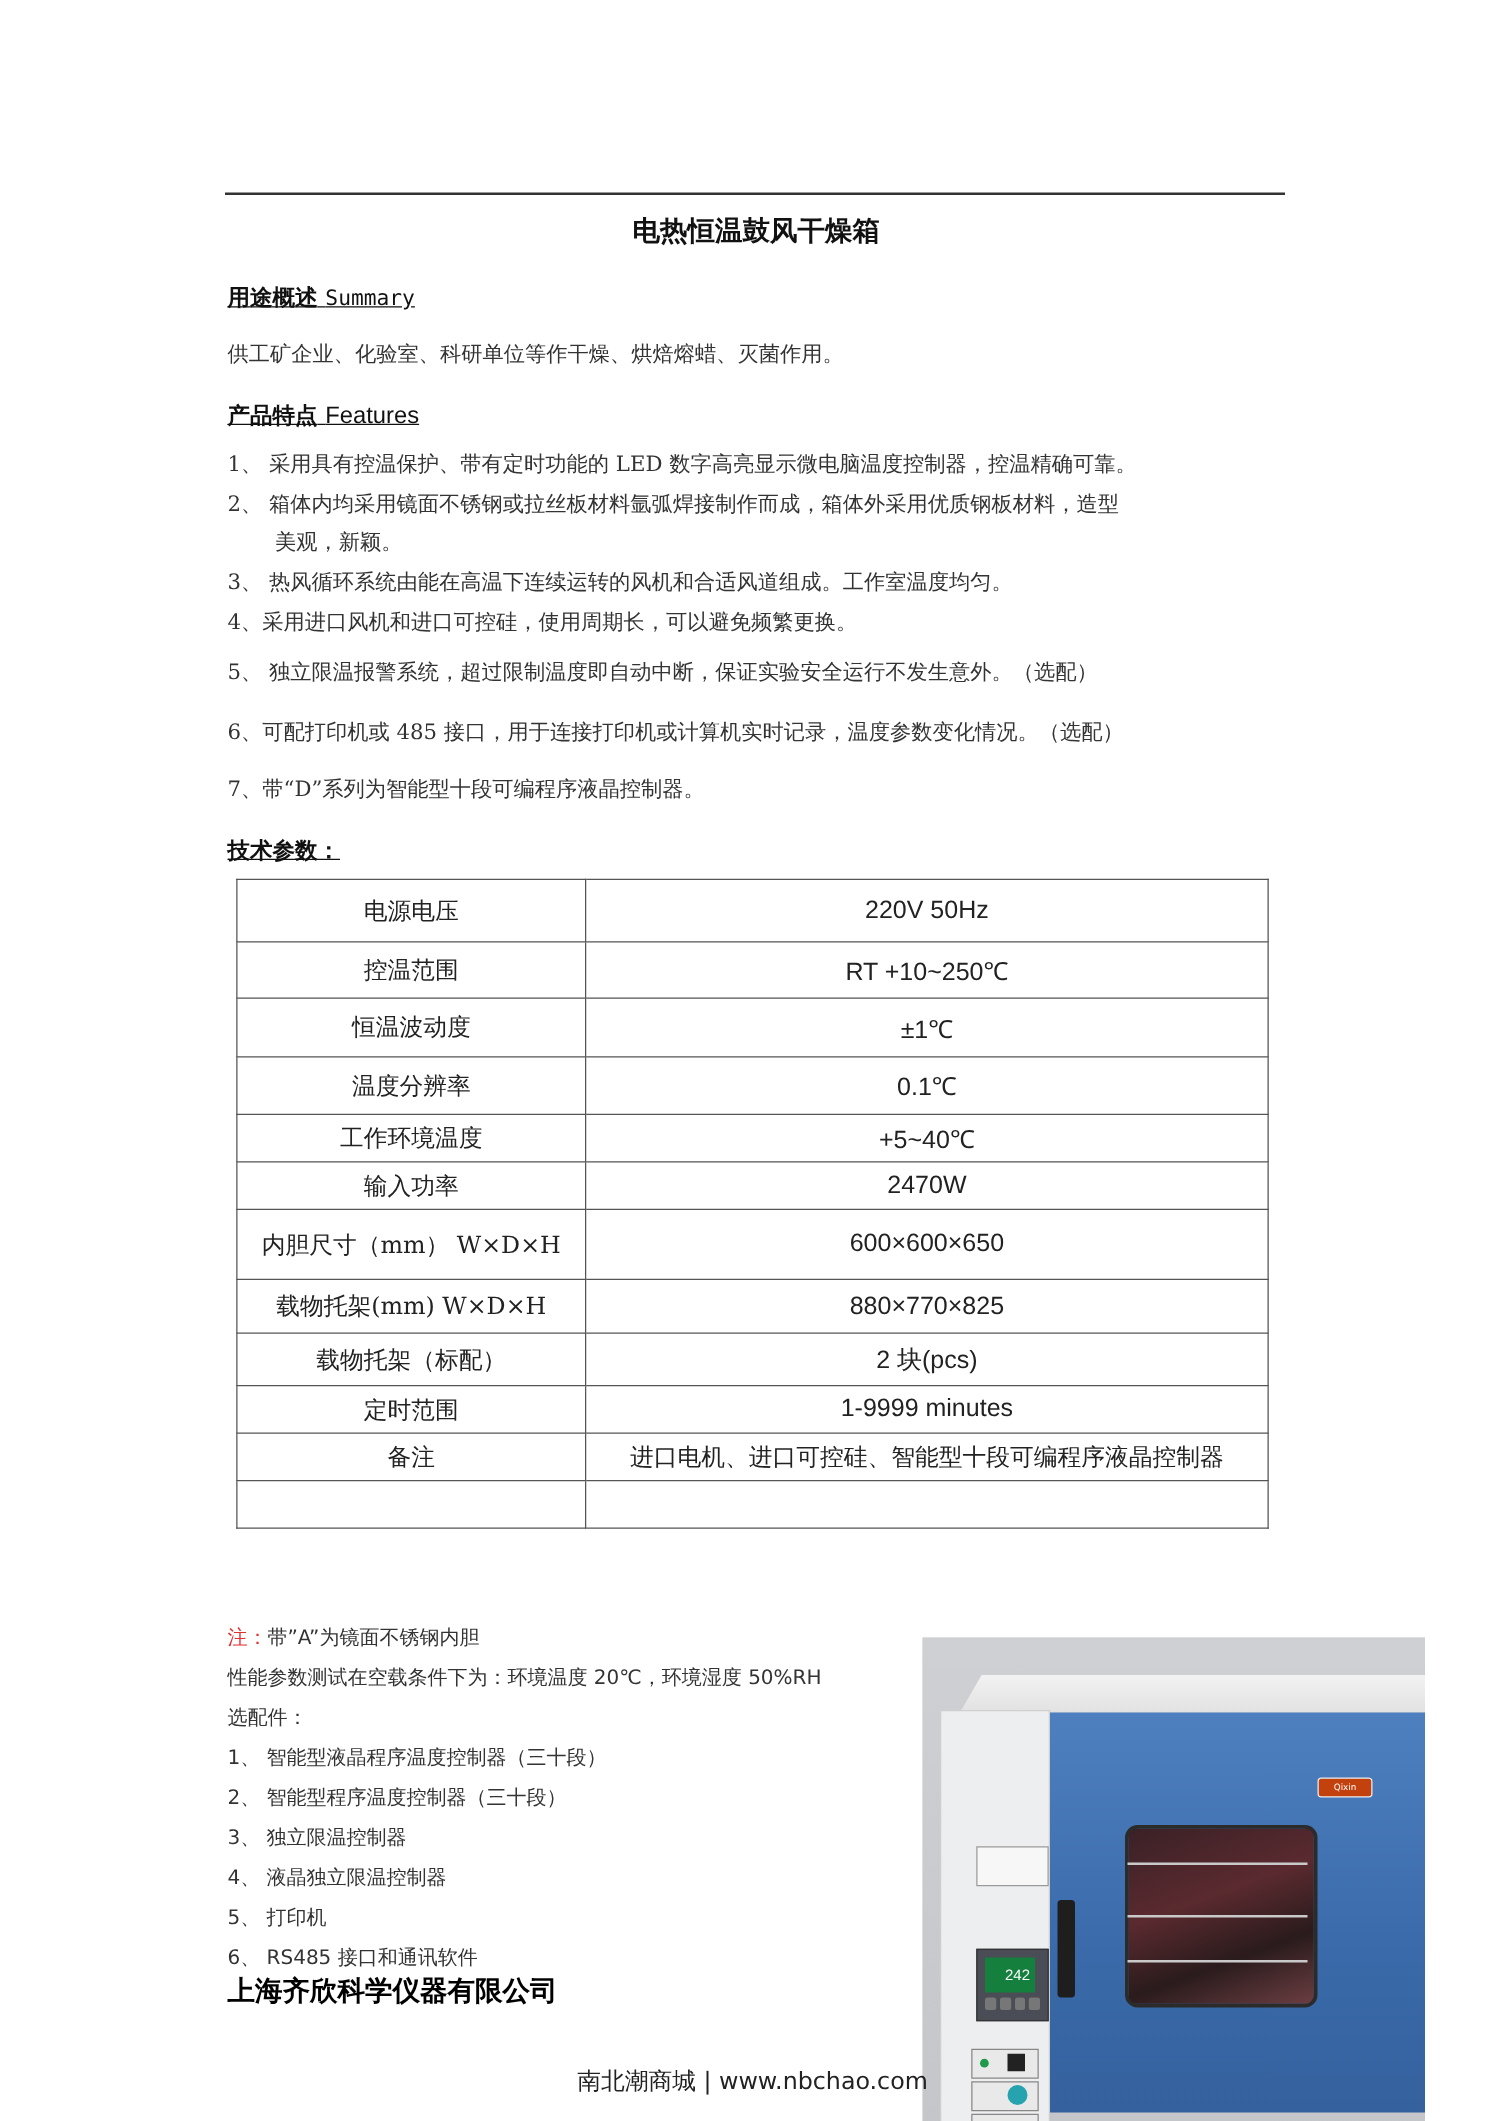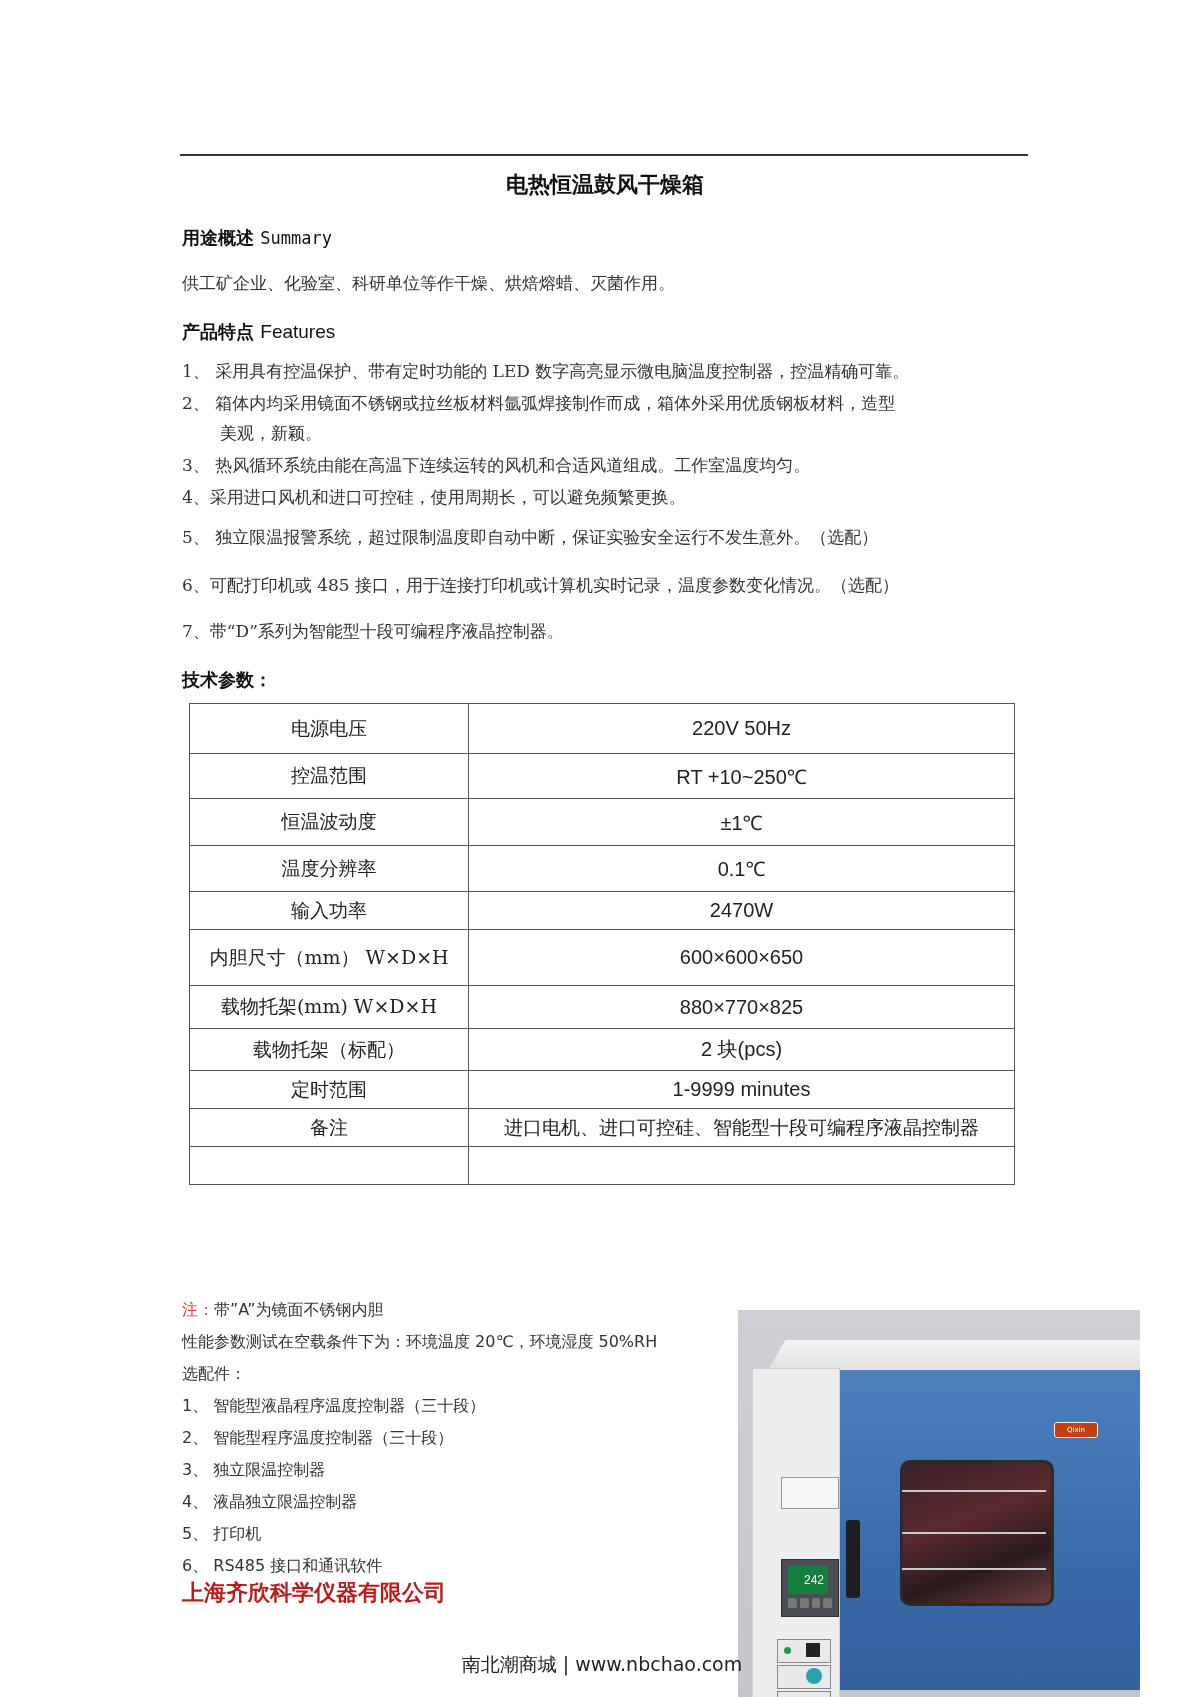--- a/index.html
+++ b/index.html
@@ -1,34 +1,34 @@
 <!DOCTYPE html>
 <html><head>
 <meta charset="utf-8">
 <style>
   html, body { margin:0; padding:0; background:#ffffff; }
   body { width:1200px; height:1697px; position:relative; overflow:hidden;
          font-family:"DejaVu Serif", serif; color:#222; }
   .abs { position:absolute; }
   .rule { left:180px; top:154px; width:848px; height:0; border-top:2px solid #333; }
   .title { left:0; width:1210px; top:170px; text-align:center; font-size:22px; font-weight:bold; color:#111; }
-  .h2 { left:182px; font-size:18px; font-weight:bold; color:#111; }
+  .h2 { left:182px; font-size:18px; font-weight:bold; color:#111;text-decoration:underline; }
   .h2 .en { font-weight:normal; }
   .p { left:182px; font-size:17px; color:#333; white-space:nowrap; }
   .feat { left:182px; font-size:17px; color:#333; white-space:nowrap; font-family:"DejaVu Serif", serif; }
   table.spec { position:absolute; left:189px; top:703px; width:826px; border-collapse:collapse; }
   table.spec td { border:1.5px solid #555; text-align:center; color:#222; padding:0; }
   table.spec td.k { width:278px; font-size:19px; }
   table.spec td.v { font-family:"Liberation Sans", sans-serif; font-size:20px; }
   table.spec tr.head td.k { font-size:27px; font-weight:bold; letter-spacing:30px; padding-left:28px; }
   table.spec tr.head td.v { font-size:27px; }
   table.spec td.note { font-family:"DejaVu Serif", serif; font-size:19px;margin-top:12px; }
   .note-line { left:182px; font-size:16px; color:#333; white-space:nowrap; font-family:"DejaVu Sans", sans-serif; }
   .red { color:#e03030; }
-  .company { left:182px; top:1578px; font-size:22px; font-weight:bold; color:#b91c1c; font-family:"DejaVu Sans", sans-serif; }
+  .company { left:182px; top:1578px; font-size:22px; font-weight:bold; color:#000000; font-family:"DejaVu Sans", sans-serif; }
   .footer { left:0; width:1204px; top:1652px; text-align:center; font-size:19px; color:#222; font-family:"DejaVu Sans", sans-serif; }
   
   .photo { left:738px; top:1310px; width:402px; height:432px; background:#c8c9cc; overflow:hidden; }
   .photo .wall { position:absolute; left:0; top:0; width:100%; height:100%; background:linear-gradient(180deg,#cfd0d3 0%,#c4c5c8 100%); }
   .oven-top { position:absolute; left:30px; top:30px; width:380px; height:30px; background:linear-gradient(180deg,#f2f2f2,#e2e2e2); transform:skewX(-30deg); transform-origin:bottom left; }
   .oven-panel { position:absolute; left:14px; top:58px; width:86px; height:330px; background:#eceef0; border:1px solid #cfcfcf; }
   .oven-door { position:absolute; left:100px; top:60px; width:310px; height:320px; background:linear-gradient(180deg,#4e7fbf 0%,#3a6aa9 60%,#35619e 100%); }
   .oven-window { position:absolute; left:162px; top:150px; width:148px; height:140px; border-radius:10px; background:linear-gradient(160deg,#3a2126 0%,#5a2a2f 40%,#2a1b1c 70%,#6b3e42 100%); border:3px solid #2b2b2b; }
   .rack { position:absolute; left:164px; height:2px; width:144px; background:#c9c9c9; }
   .handle { position:absolute; left:108px; top:210px; width:14px; height:78px; background:#1e1e1e; border-radius:3px; }
@@ -79,20 +79,24 @@
     <td class="k">控温范围</td>
     <td class="v">RT +10~250℃</td>
   </tr>
   <tr style="height:47px;">
     <td class="k">恒温波动度</td>
     <td class="v">±1℃</td>
   </tr>
   <tr style="height:46px;">
     <td class="k">温度分辨率</td>
     <td class="v">0.1℃</td>
+  </tr>
+  <tr style="height:38px;">
+    <td class="k">工作环境温度</td>
+    <td class="v">+5~40℃</td>
   </tr>
   <tr style="height:38px;">
     <td class="k">输入功率</td>
     <td class="v">2470W</td>
   </tr>
   <tr style="height:56px;">
     <td class="k">内胆尺寸（mm） W×D×H</td>
     <td class="v">600×600×650</td>
   </tr>
   <tr style="height:43px;">

